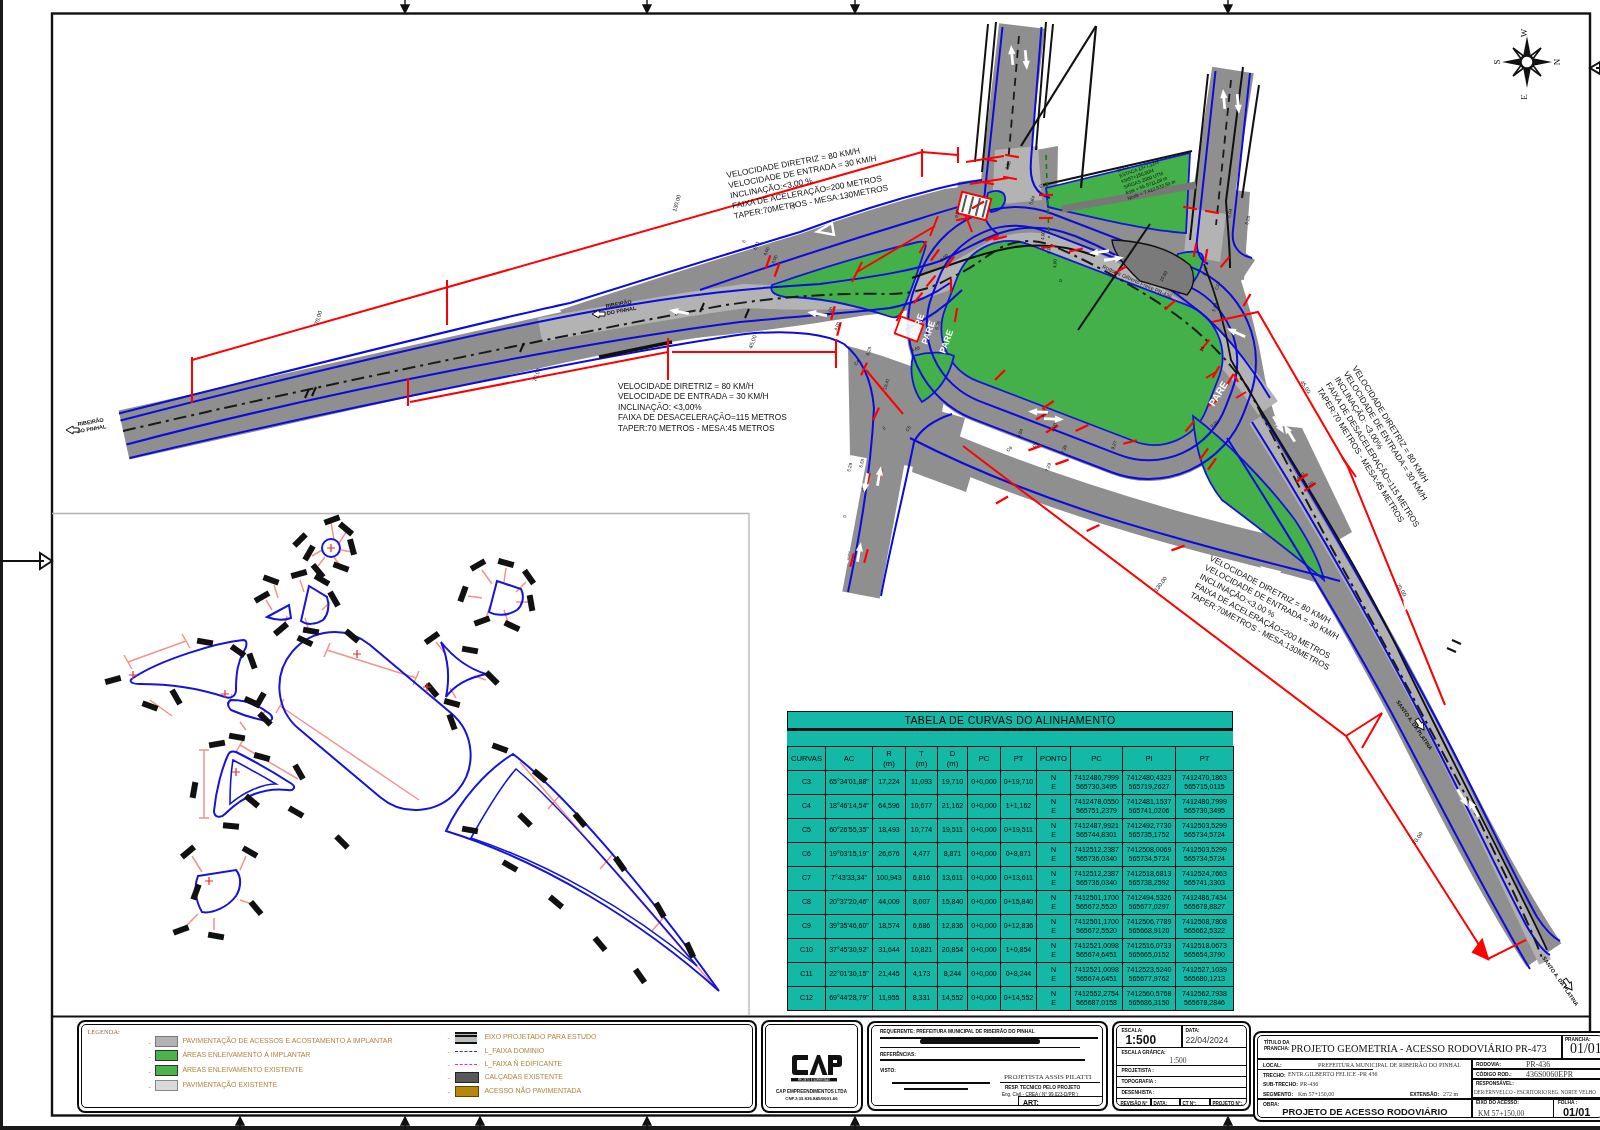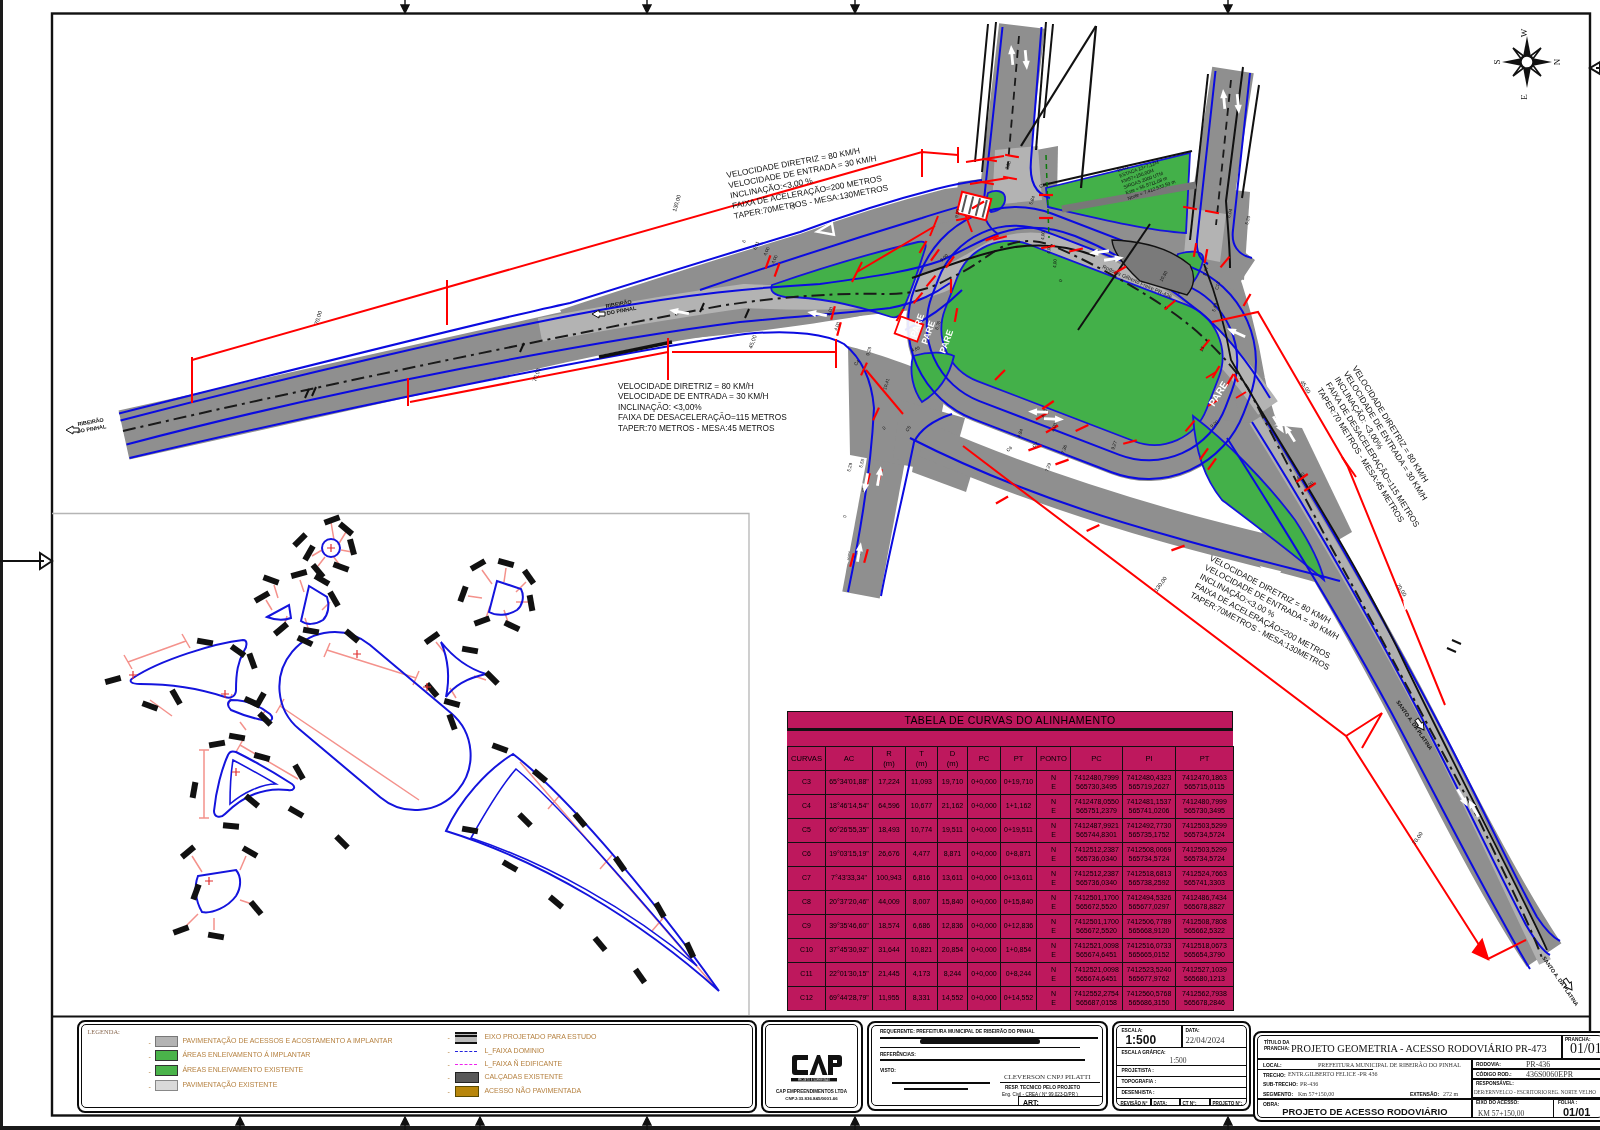--- a/index.html
+++ b/index.html
@@ -588,21 +588,21 @@
 </g>
 <circle r="6.5" fill="#fff" stroke="#111" stroke-width="2.4"></circle>
 <g fill="#111" font-size="9" font-family="Liberation Serif,serif" text-anchor="middle">
 <text transform="translate(0,-29) rotate(-90)">W</text>
 <text transform="translate(31,0) rotate(-90)" dominant-baseline="middle">N</text>
 <text transform="translate(0,35) rotate(-90)">E</text>
 <text transform="translate(-29,0) rotate(-90)" dominant-baseline="middle">S</text>
 </g>
 </g>
 </svg>
-<div id="tablewrap" class="abs" style="left:787px;top:711px;width:446px;background:#be185d;">
+<div id="tablewrap" class="abs" style="left:787px;top:711px;width:446px;background:#14b8a6;">
 
 <div style="border:1.6px solid #111;border-bottom:3.5px solid #111;font-size:10.5px;text-align:center;
  padding:2px 0 2px 0;letter-spacing:0.4px;">TABELA DE CURVAS DO ALINHAMENTO</div>
 
 <table style="border-collapse:collapse;table-layout:fixed;width:446px;font-size:7px;line-height:1.25;
  font-family:'Liberation Sans',sans-serif;margin-top:15px;">
 <colgroup>
           <col style="width:38px">
           <col style="width:47px">
           <col style="width:33px">
@@ -840,37 +840,37 @@
 <div class="in">
 <div class="lab" style="left:8px;top:3px;font-size:4.8px;">REQUERENTE: PREFEITURA MUNICIPAL DE RIBEIRÃO DO PINHAL</div>
 <div class="hline" style="left:8px;top:11.5px;width:218px;height:1.6px;"></div>
 <div style="position:absolute;left:48px;top:13px;width:120px;height:5px;background:#111;border-radius:2px;"></div>
 <div class="hline" style="left:8px;top:21px;width:200px;height:1px;"></div>
 <div class="lab" style="left:8px;top:26px;font-size:4.8px;">REFERÊNCIAS:</div>
 <div class="hline" style="left:8px;top:33.5px;width:205px;height:1.6px;"></div>
 <div class="lab" style="left:8px;top:42px;font-size:4.8px;">VISTO:</div>
 <div class="hline" style="left:20px;top:56px;width:98px;height:1.8px;"></div>
 <div style="position:absolute;left:32px;top:62px;width:64px;height:2.6px;background:#111;"></div>
-<div class="ser" style="position:absolute;left:132px;top:47px;font-size:7px;color:#333;">CLEVERSON CNPJ PILATTI</div>
+<div class="ser" style="position:absolute;left:132px;top:47px;font-size:7px;color:#333;">PROJETISTA ASSIS PILATTI</div>
 <div class="hline" style="left:128px;top:56px;width:100px;height:1.6px;"></div>
 <div class="lab" style="left:133px;top:59px;font-size:4.8px;">RESP. TECNICO PELO PROJETO</div>
 <div class="lab" style="left:130px;top:66px;font-size:4.6px;font-weight:normal;">Eng. Civil - CREA ( N° 99.023-D/PR )</div>
 <div style="position:absolute;left:146px;top:70px;width:89px;height:12px;border-top:1.8px solid #111;border-left:1.8px solid #111;"></div>
 <div class="lab" style="left:151px;top:73px;font-size:7px;">ART:</div>
 <div class="hline" style="left:175px;top:80px;width:52px;height:1px;"></div>
 </div>
       </div>
 
 <div class="tb" style="left:1092px;top:1020.5px;width:139px;height:90px;">
 <div class="in">
 <div class="lab" style="left:4px;top:2px;font-size:4.8px;">ESCALA:</div>
 <div style="position:absolute;left:8px;top:7px;font-size:12px;font-weight:bold;color:#111;">1:500</div>
 <div class="vline" style="left:64px;top:0;height:21px;"></div>
 <div class="lab" style="left:68px;top:2px;font-size:4.8px;">DATA:</div>
-<div style="position:absolute;left:68px;top:9px;font-size:8.6px;color:#333;font-family:Liberation Serif, serif;">22/04/2024</div>
+<div style="position:absolute;left:68px;top:9px;font-size:8.6px;color:#333;">22/04/2024</div>
 <div class="hline" style="left:0;top:21px;width:100%;height:1.5px;"></div>
 <div class="lab" style="left:4px;top:24px;font-size:4.8px;">ESCALA GRÁFICA:</div>
 <div class="ser" style="position:absolute;left:52px;top:30px;font-size:7.5px;">1:500</div>
 <div class="hline" style="left:0;top:39px;width:100%;height:1.5px;"></div>
 <div class="lab" style="left:4px;top:42px;font-size:4.8px;">PROJETISTA :</div>
 <div class="hline" style="left:0;top:50px;width:100%;height:1.5px;"></div>
 <div class="lab" style="left:4px;top:53px;font-size:4.8px;">TOPOGRAFIA :</div>
 <div class="hline" style="left:0;top:61px;width:100%;height:1.5px;"></div>
 <div class="lab" style="left:4px;top:64px;font-size:4.8px;">DESENHISTA :</div>
 <div class="hline" style="left:0;top:72px;width:100%;height:1.5px;"></div>

